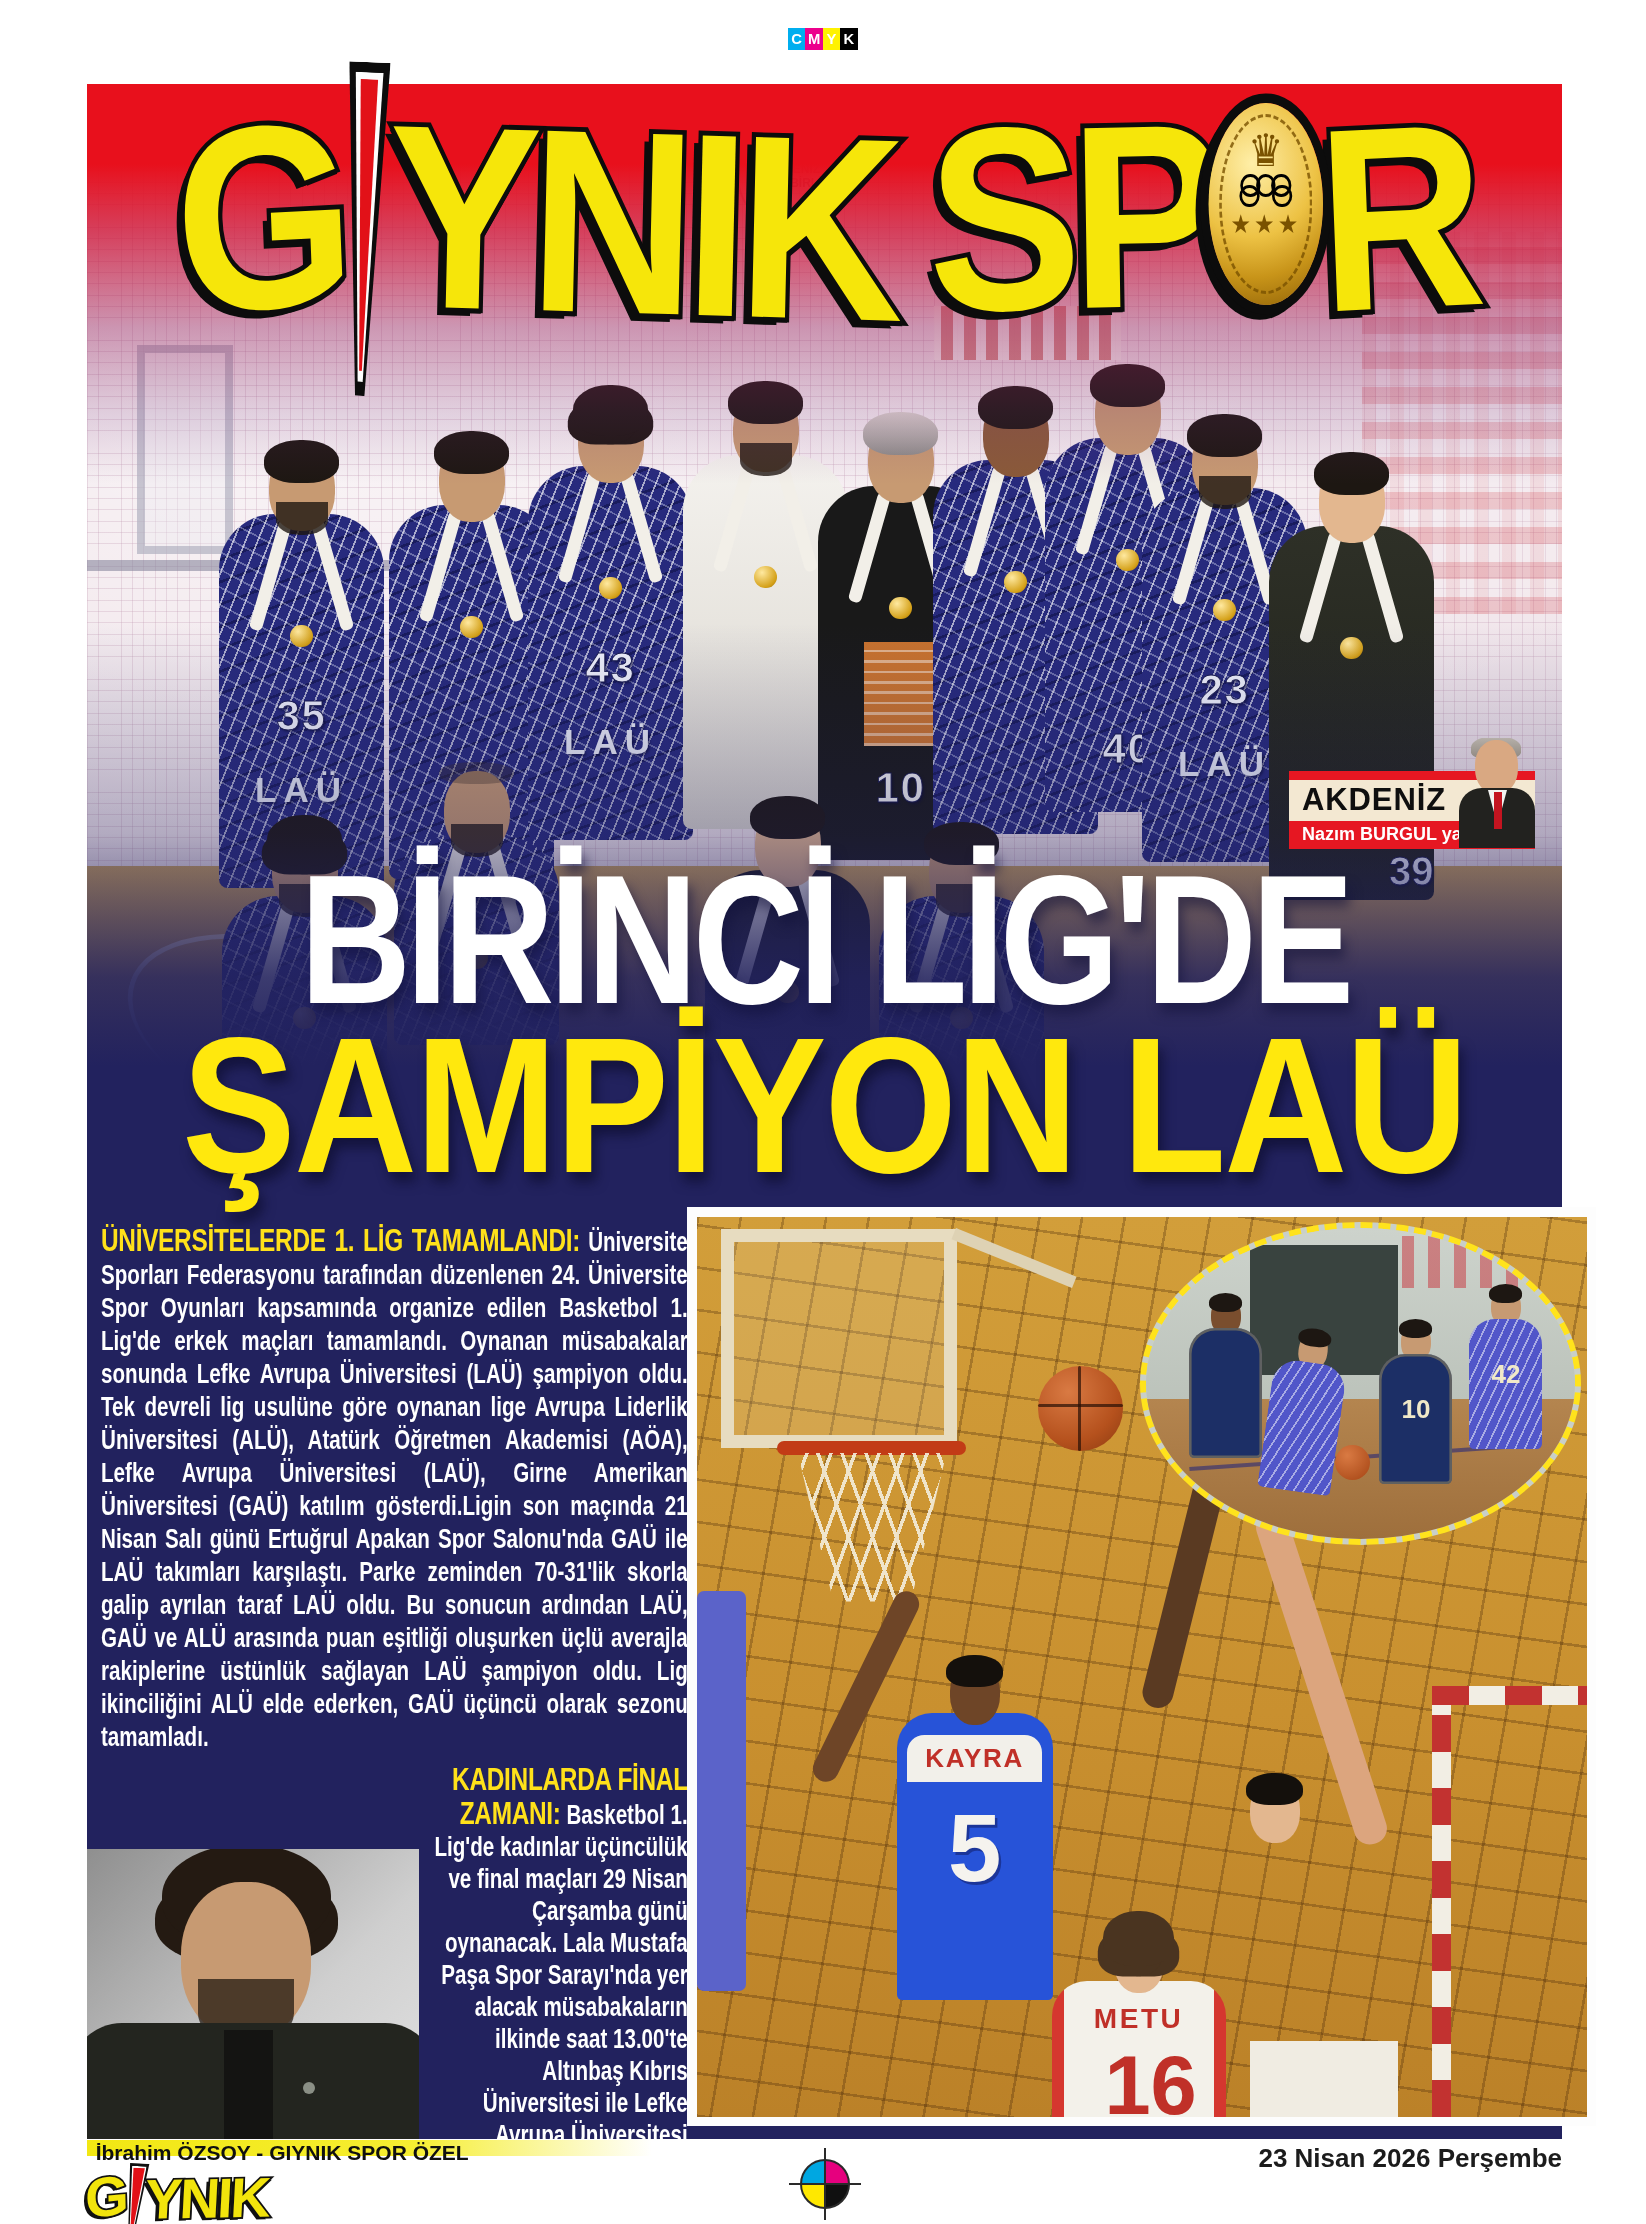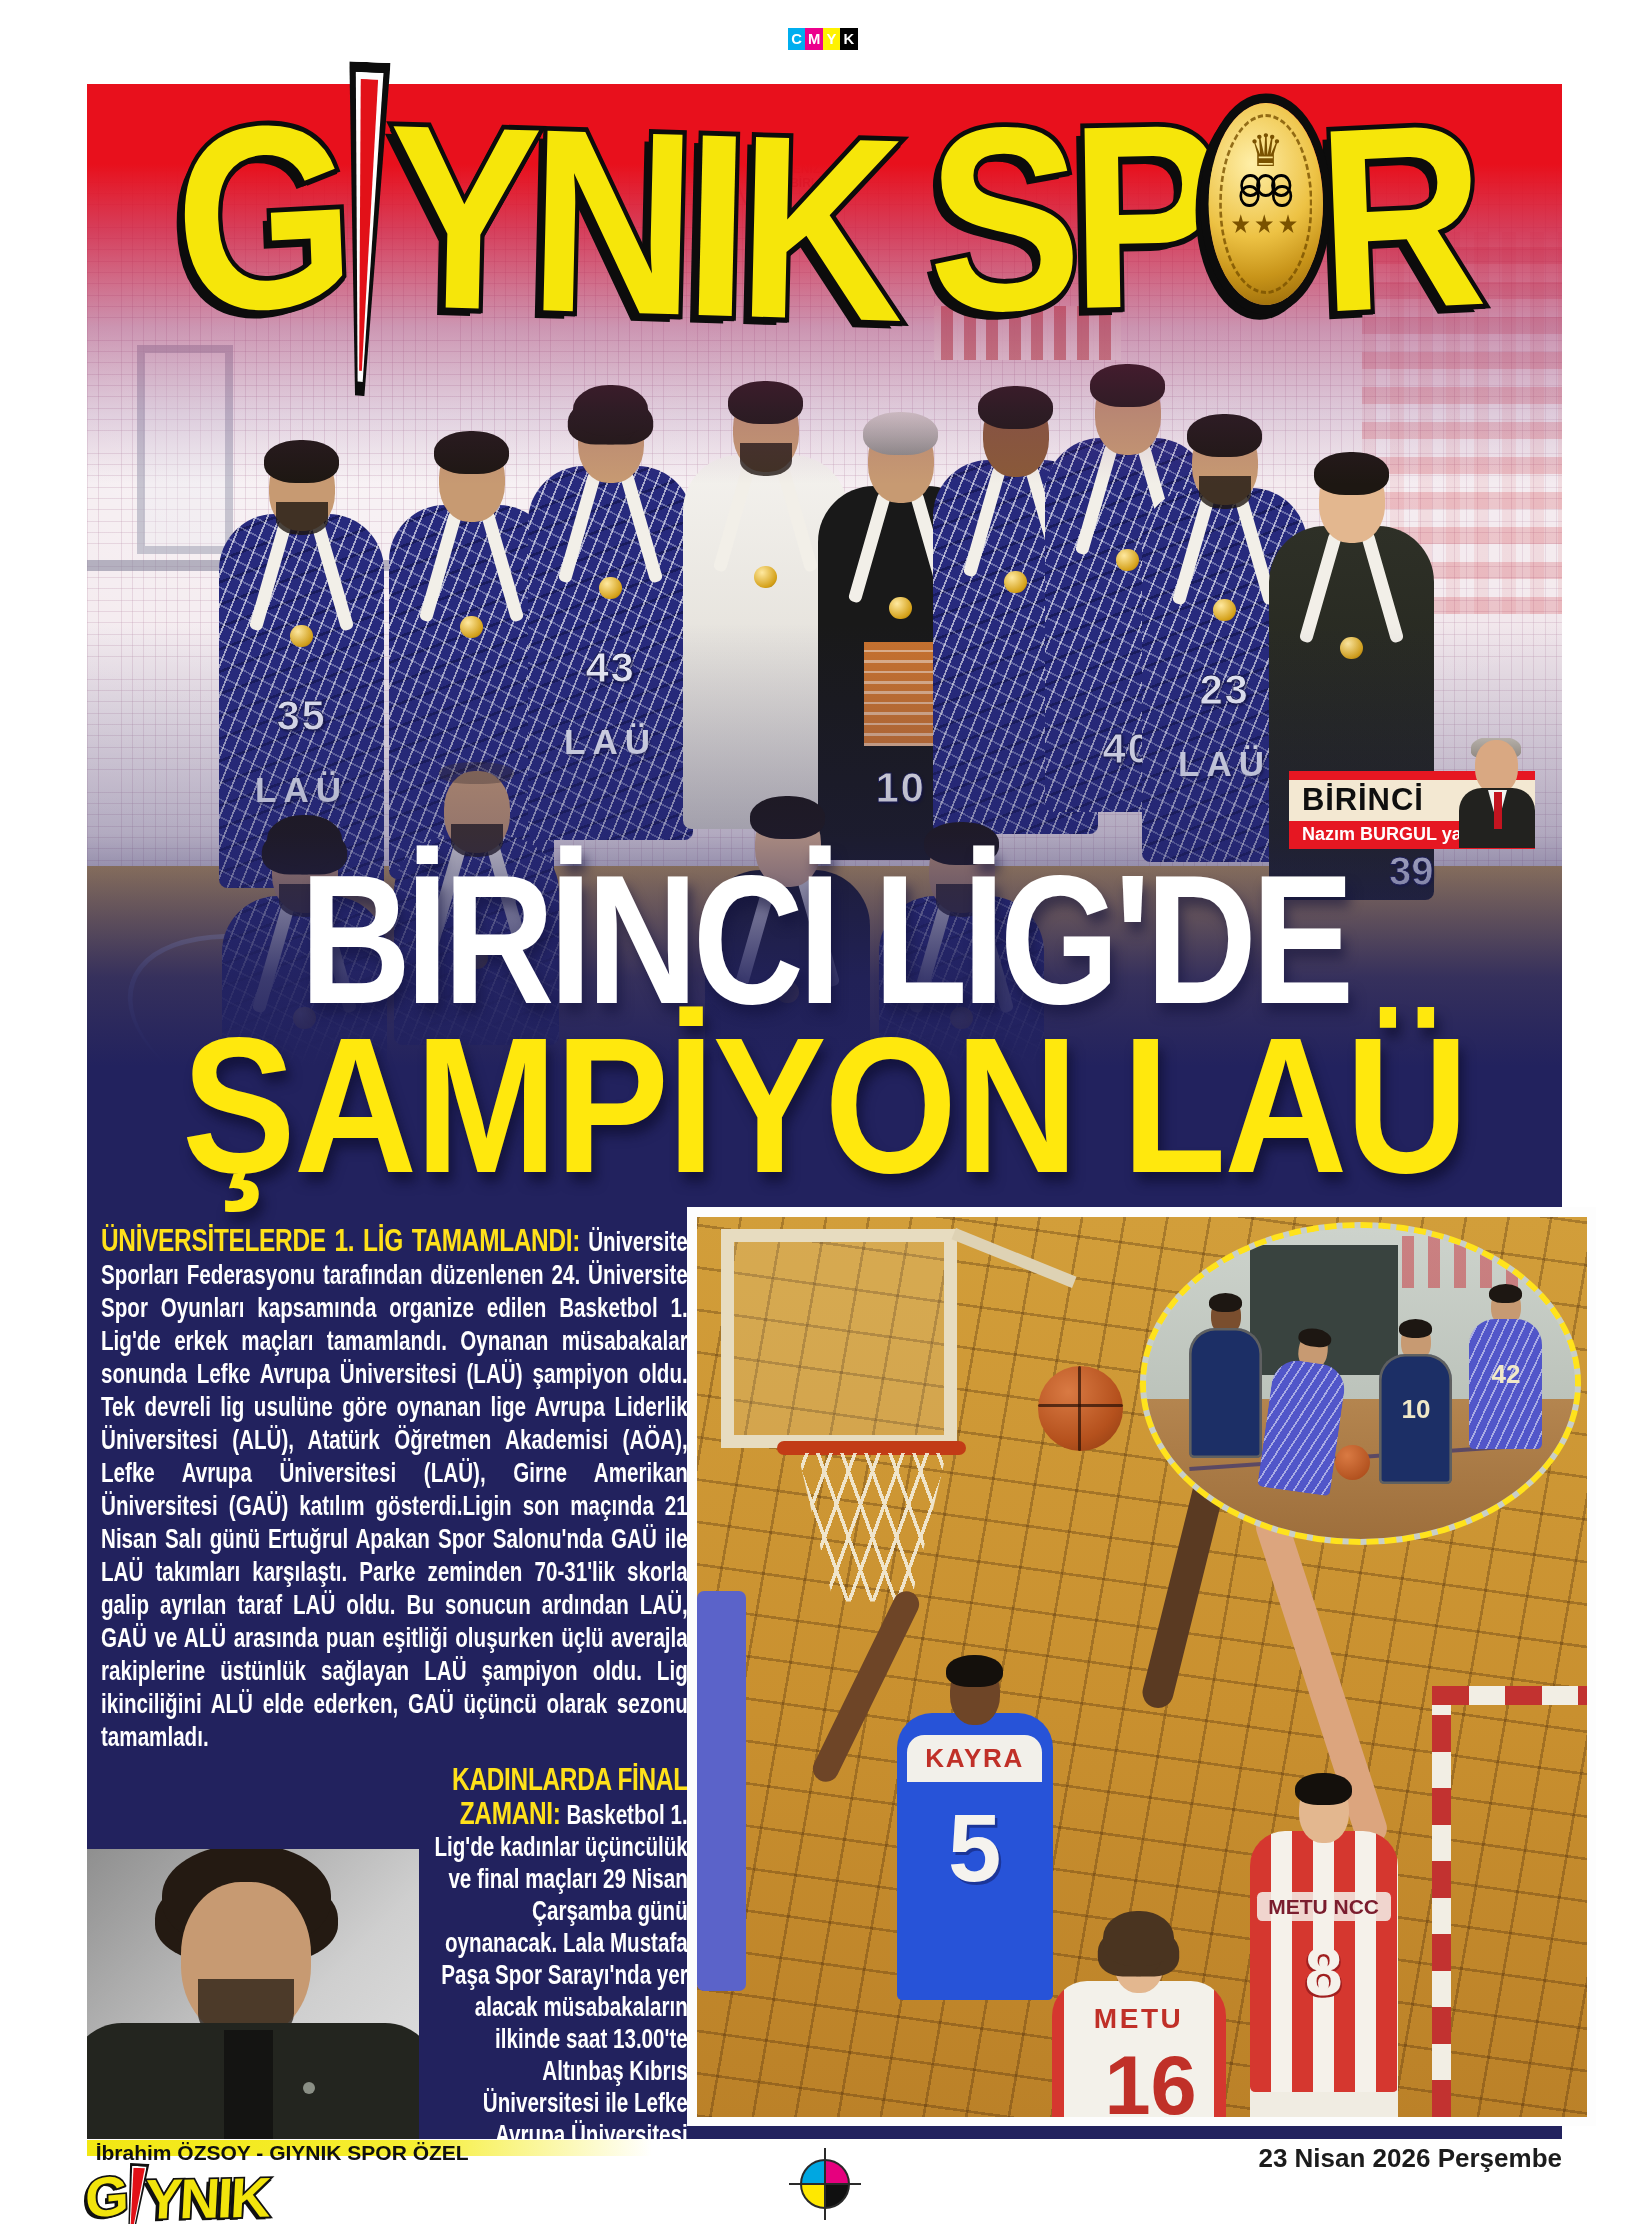--- a/index.html
+++ b/index.html
@@ -443,21 +443,21 @@
             <i class="rg4"></i>
             <i class="rg5"></i>
           </span>
         <span class="stars">★★★</span>
       </span>
       <span class="mh rot1">R</span>
     </div>
 
     <div class="dus">
       <div class="dus-top"></div>
-      <div class="dus-mid">BİRİNCİ</div>
+      <div class="dus-mid">AKDENİZ</div>
       <div class="dus-bot">Nazım BURGUL yazdı</div>
       <div class="dus-photo">
         <div class="bu-hair"></div>
         <div class="bu-head"></div>
         <div class="bu-suit"></div>
         <div class="bu-shirt"></div>
         <div class="bu-tie"></div>
       </div>
     </div>
 
@@ -521,24 +521,20 @@
           <div class="fg-torso kayra-t">
             <span class="kayra-name">METU</span>
             <span class="kayra-no">16</span>
           </div>
           <div class="kayra-sh"></div>
         </div>
         <div class="fig" style="left:553px;top:563px;">
           <div class="fg-head pale">
               <div class="fg-hair"></div>
             </div>
-          <div class="fg-torso eight-t">
-            <span class="metu">METU NCC</span>
-            <span class="eight-no">8</span>
-          </div>
           <div class="eight-sh"></div>
         </div>
 
         <div class="goal-l"></div>
         <div class="goal-t"></div>
       </div>
     </div>
   </div>
 
   <div class="ozsoy">

